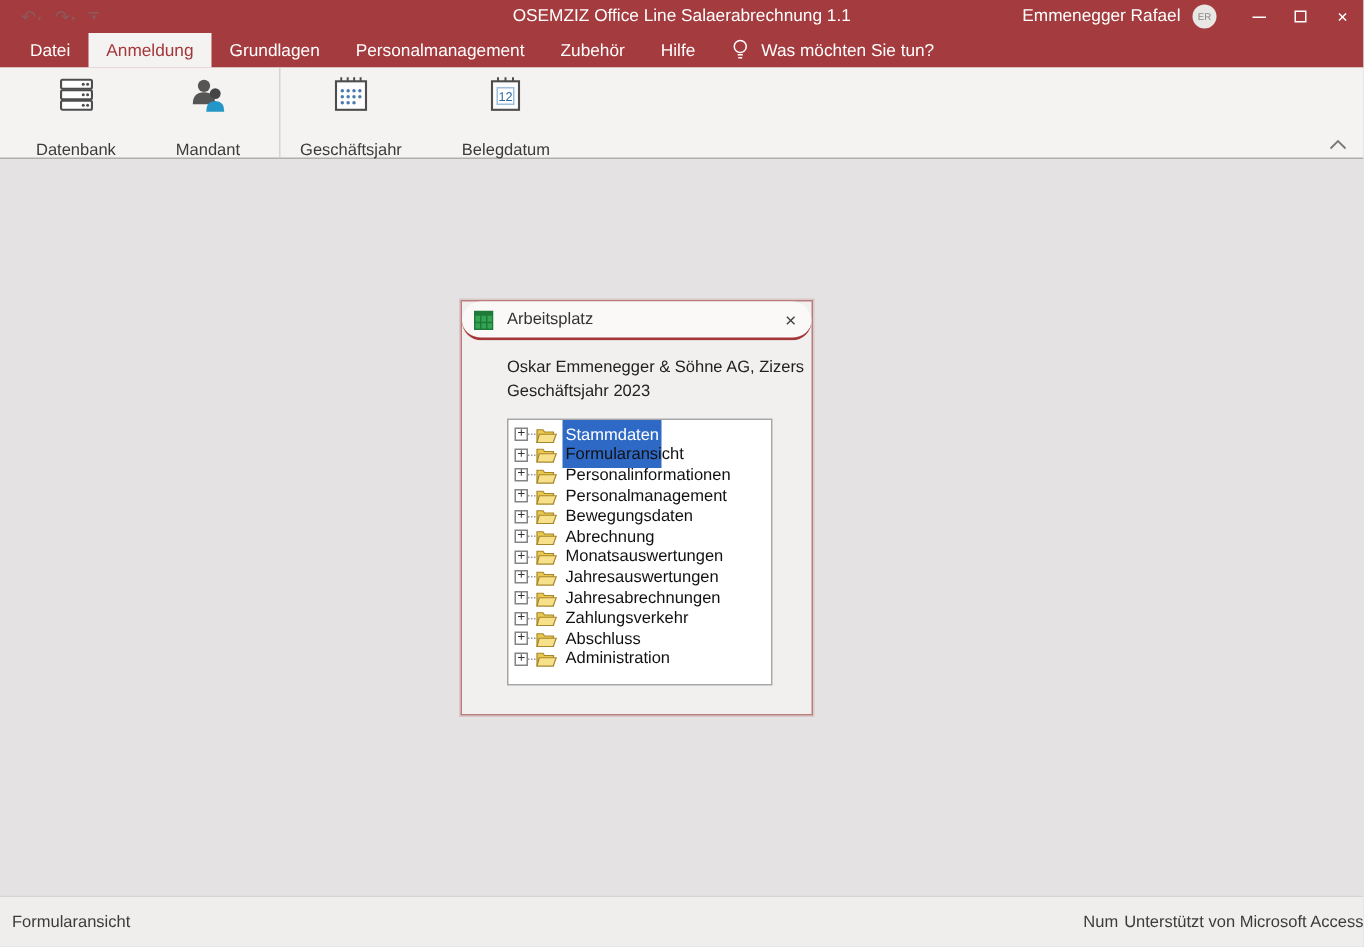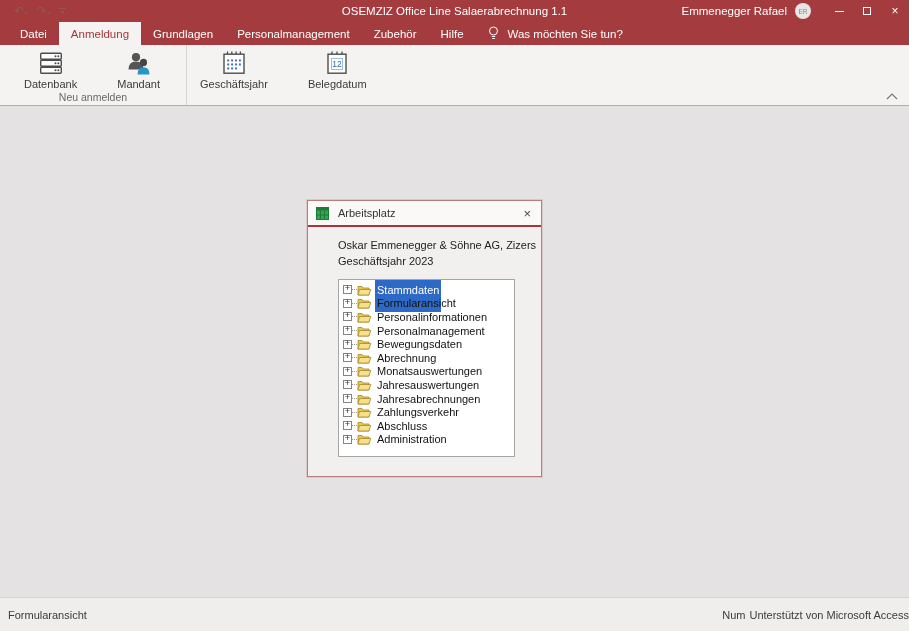--- a/index.html
+++ b/index.html
@@ -38,35 +38,35 @@
     padding-left:8px; flex:0 0 auto; }
   .tab { color:#fff; font-size:11.5px; padding:0 12px; display:flex; align-items:center; cursor:default; }
   .tab.active { background:#f5f3f2; color:#a4373a; }
   .search-area { display:flex; align-items:center; gap:9px; margin-left:12px; color:#fff; font-size:11.5px; }
 
   
   .ribbon { height:61px; background:#f5f3f2; border-bottom:1px solid #b1aeae;
     display:flex; position:relative; flex:0 0 auto; }
   .ribbon-group { width:187px; border-right:1px solid #d6d3d2; display:flex; flex-direction:column; }
   .rg-buttons { flex:1; display:flex; align-items:flex-start; padding:4px 2px 0 4px; }
-  .rbtn { display:flex; flex-direction:column; align-items:center; padding:1px 20px; gap:2px; }
+  .rbtn { display:flex; flex-direction:column; align-items:center; padding:1px 20px; gap:18px; }
   .rbtn .ricon { width:26px; height:26px; display:flex; align-items:center; justify-content:center; }
   .rbtn .rlabel { font-size:11px; color:#3b3b3b; white-space:nowrap; }
   .rg-label { text-align:center; font-size:10.5px; color:#6a6867; padding-bottom:3px; }
   .ribbon-collapse { position:absolute; right:10px; bottom:3px; width:14px; height:12px;
     display:flex; align-items:center; justify-content:center; }
 
   
   .workspace { flex:1; background:#e4e2e2; position:relative; }
 
   
   .dialog { position:absolute; left:307px; top:94px; width:235px; height:277px;
     background:#f2f0ee; border:1px solid #b97e7e; box-shadow:0 0 0 1px rgba(185,126,126,.25); }
   .dlg-titlebar { height:26px; background:#faf9f7; display:flex; align-items:center;
-    padding:0 8px; gap:9px; border-bottom:2px solid #a4373a; }
+    padding:0 8px; gap:9px; border-bottom:2px solid #a4373a;border-radius:13px; }
   .dlg-title { font-size:11px; color:#333; flex:1; }
   .dlg-close { color:#444; font-size:13px; line-height:13px; padding:0 2px; }
   .dlg-body { padding:10px 0 0 30px; }
   .dlg-company, .dlg-year { font-size:11px; color:#222; line-height:16px; }
   .treebox { margin-top:10px; width:177px; height:178px; background:#fff;
     border:1px solid #a6a6a6; padding:3px 0 0 4px; overflow:hidden; position:relative; }
   .tree-row { display:flex; align-items:center; height:13.6px; font-size:11px; color:#111; }
   .expand { width:9px; height:9px; border:1px solid #848484; background:#fff; color:#333;
     font-size:9px; line-height:7px; text-align:center; flex:0 0 auto;
     font-family:"Liberation Mono", monospace; }

